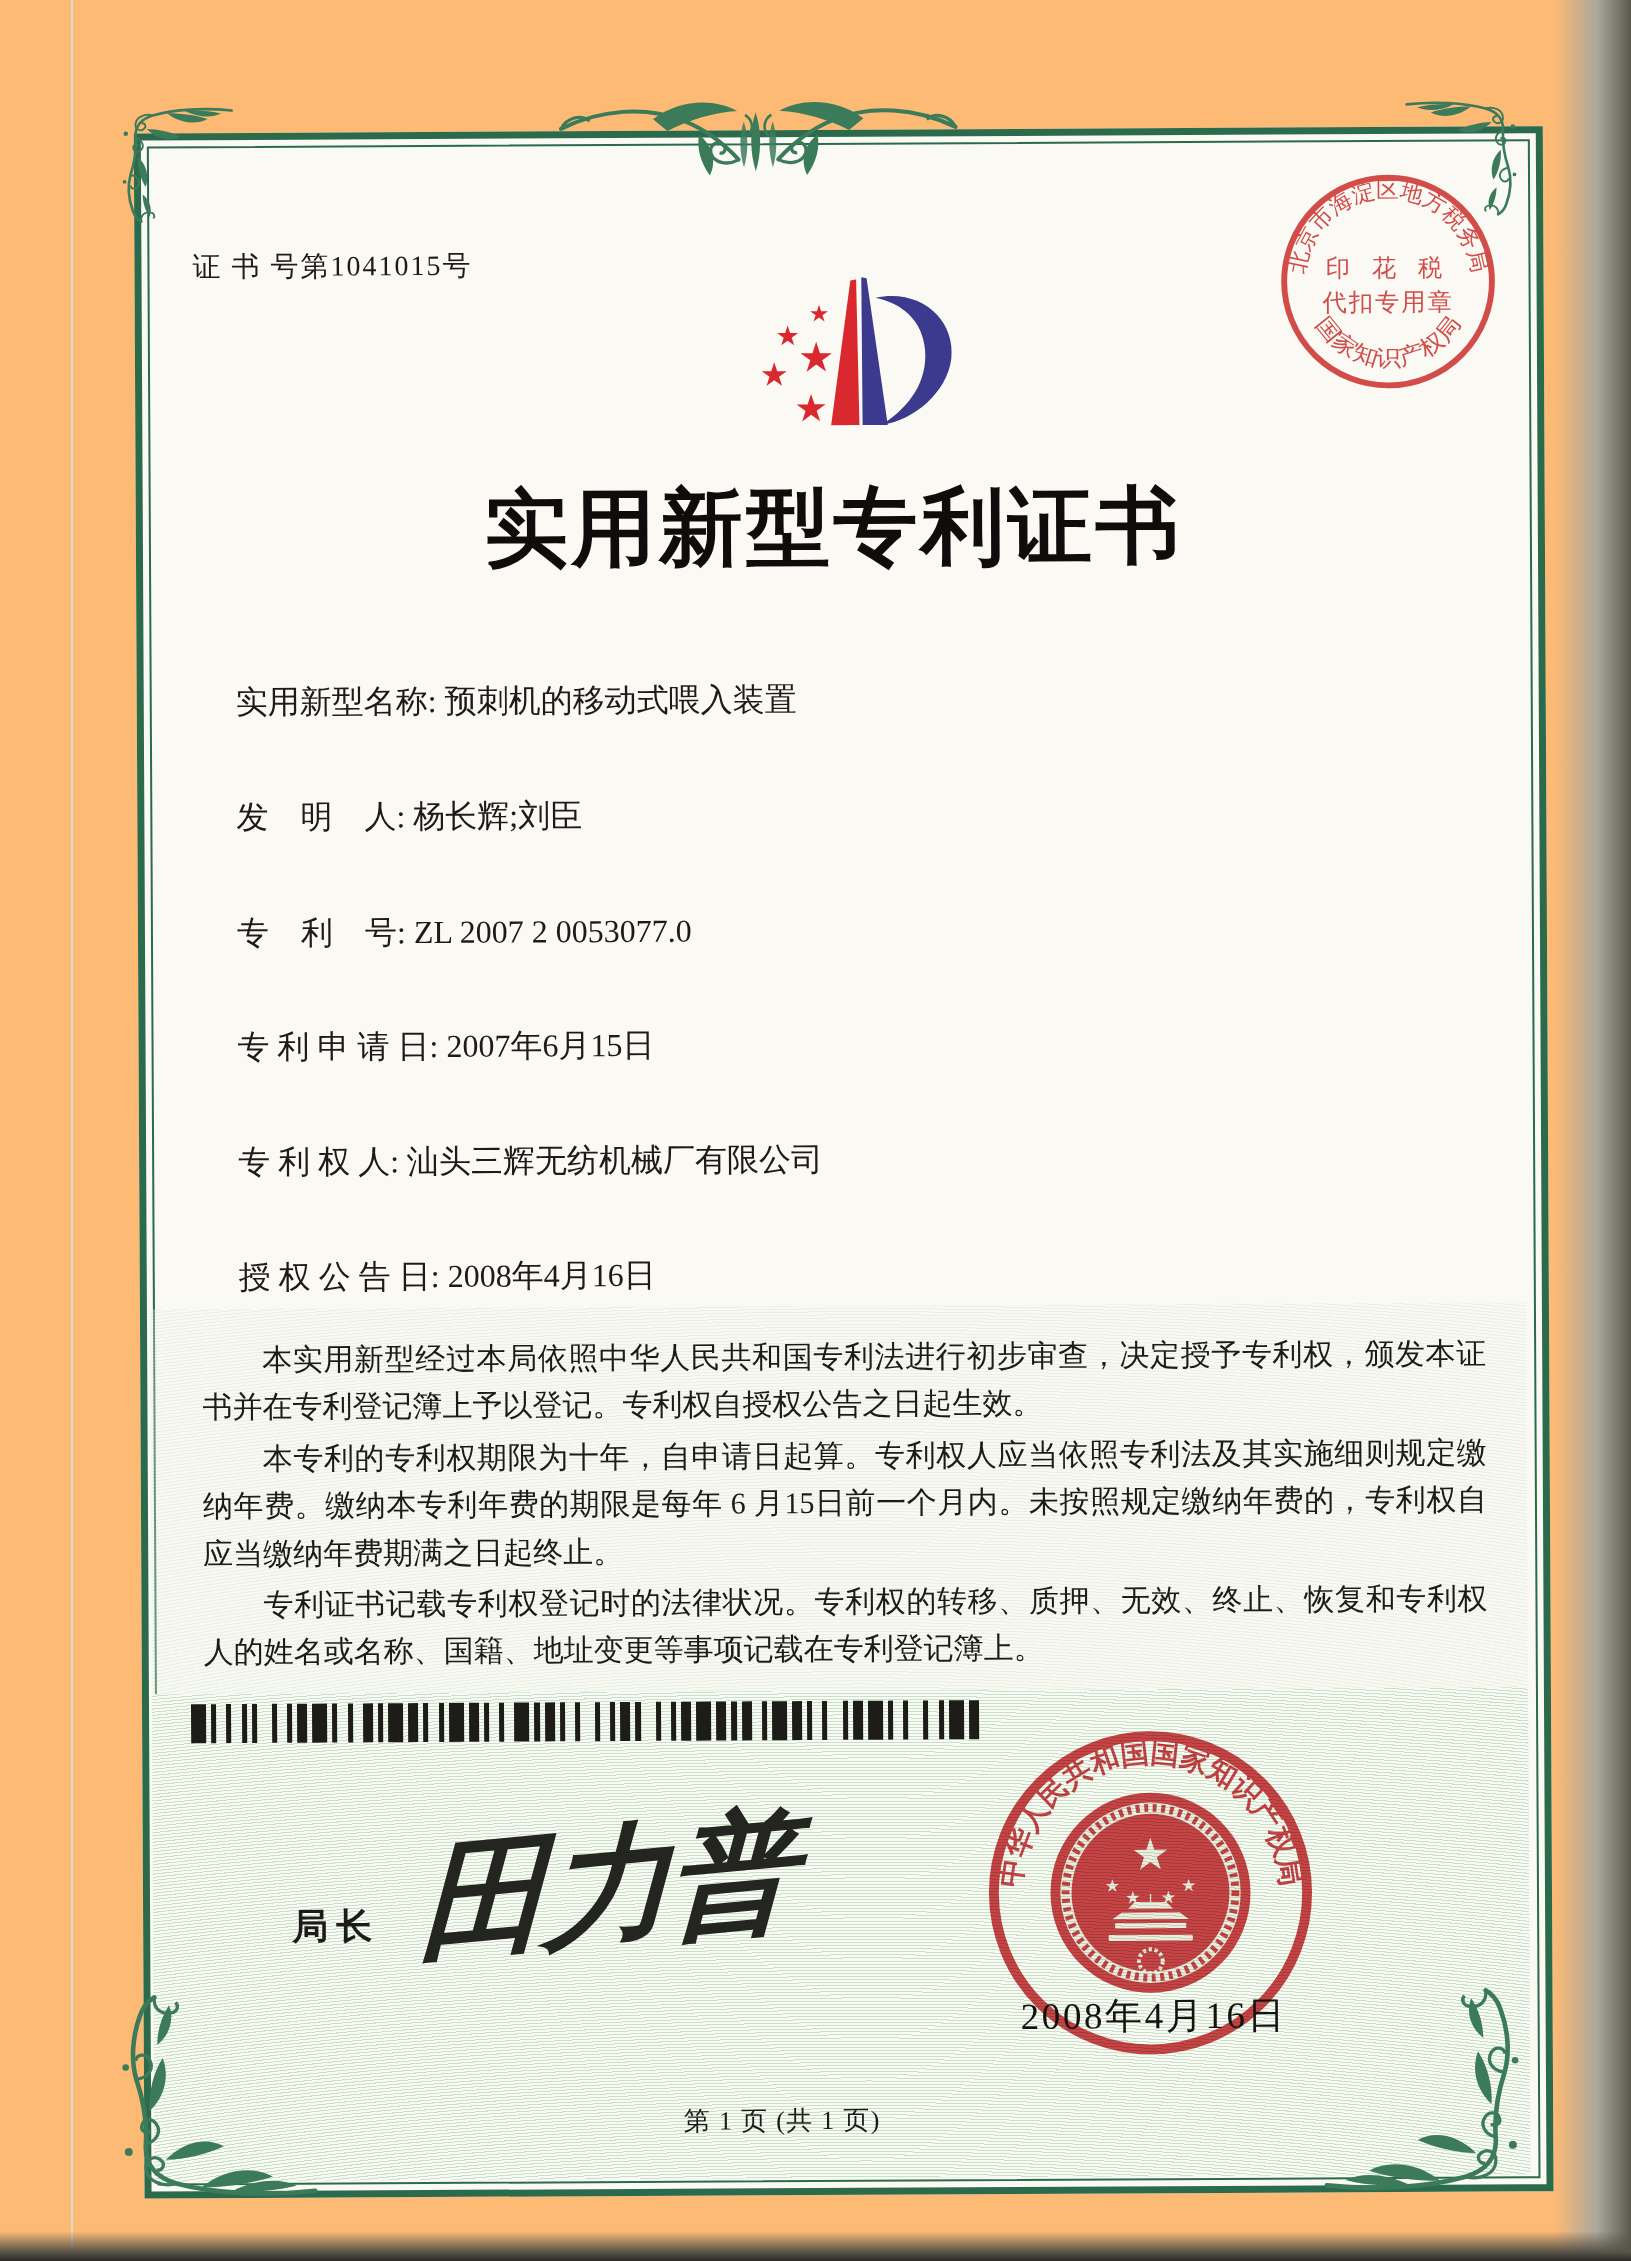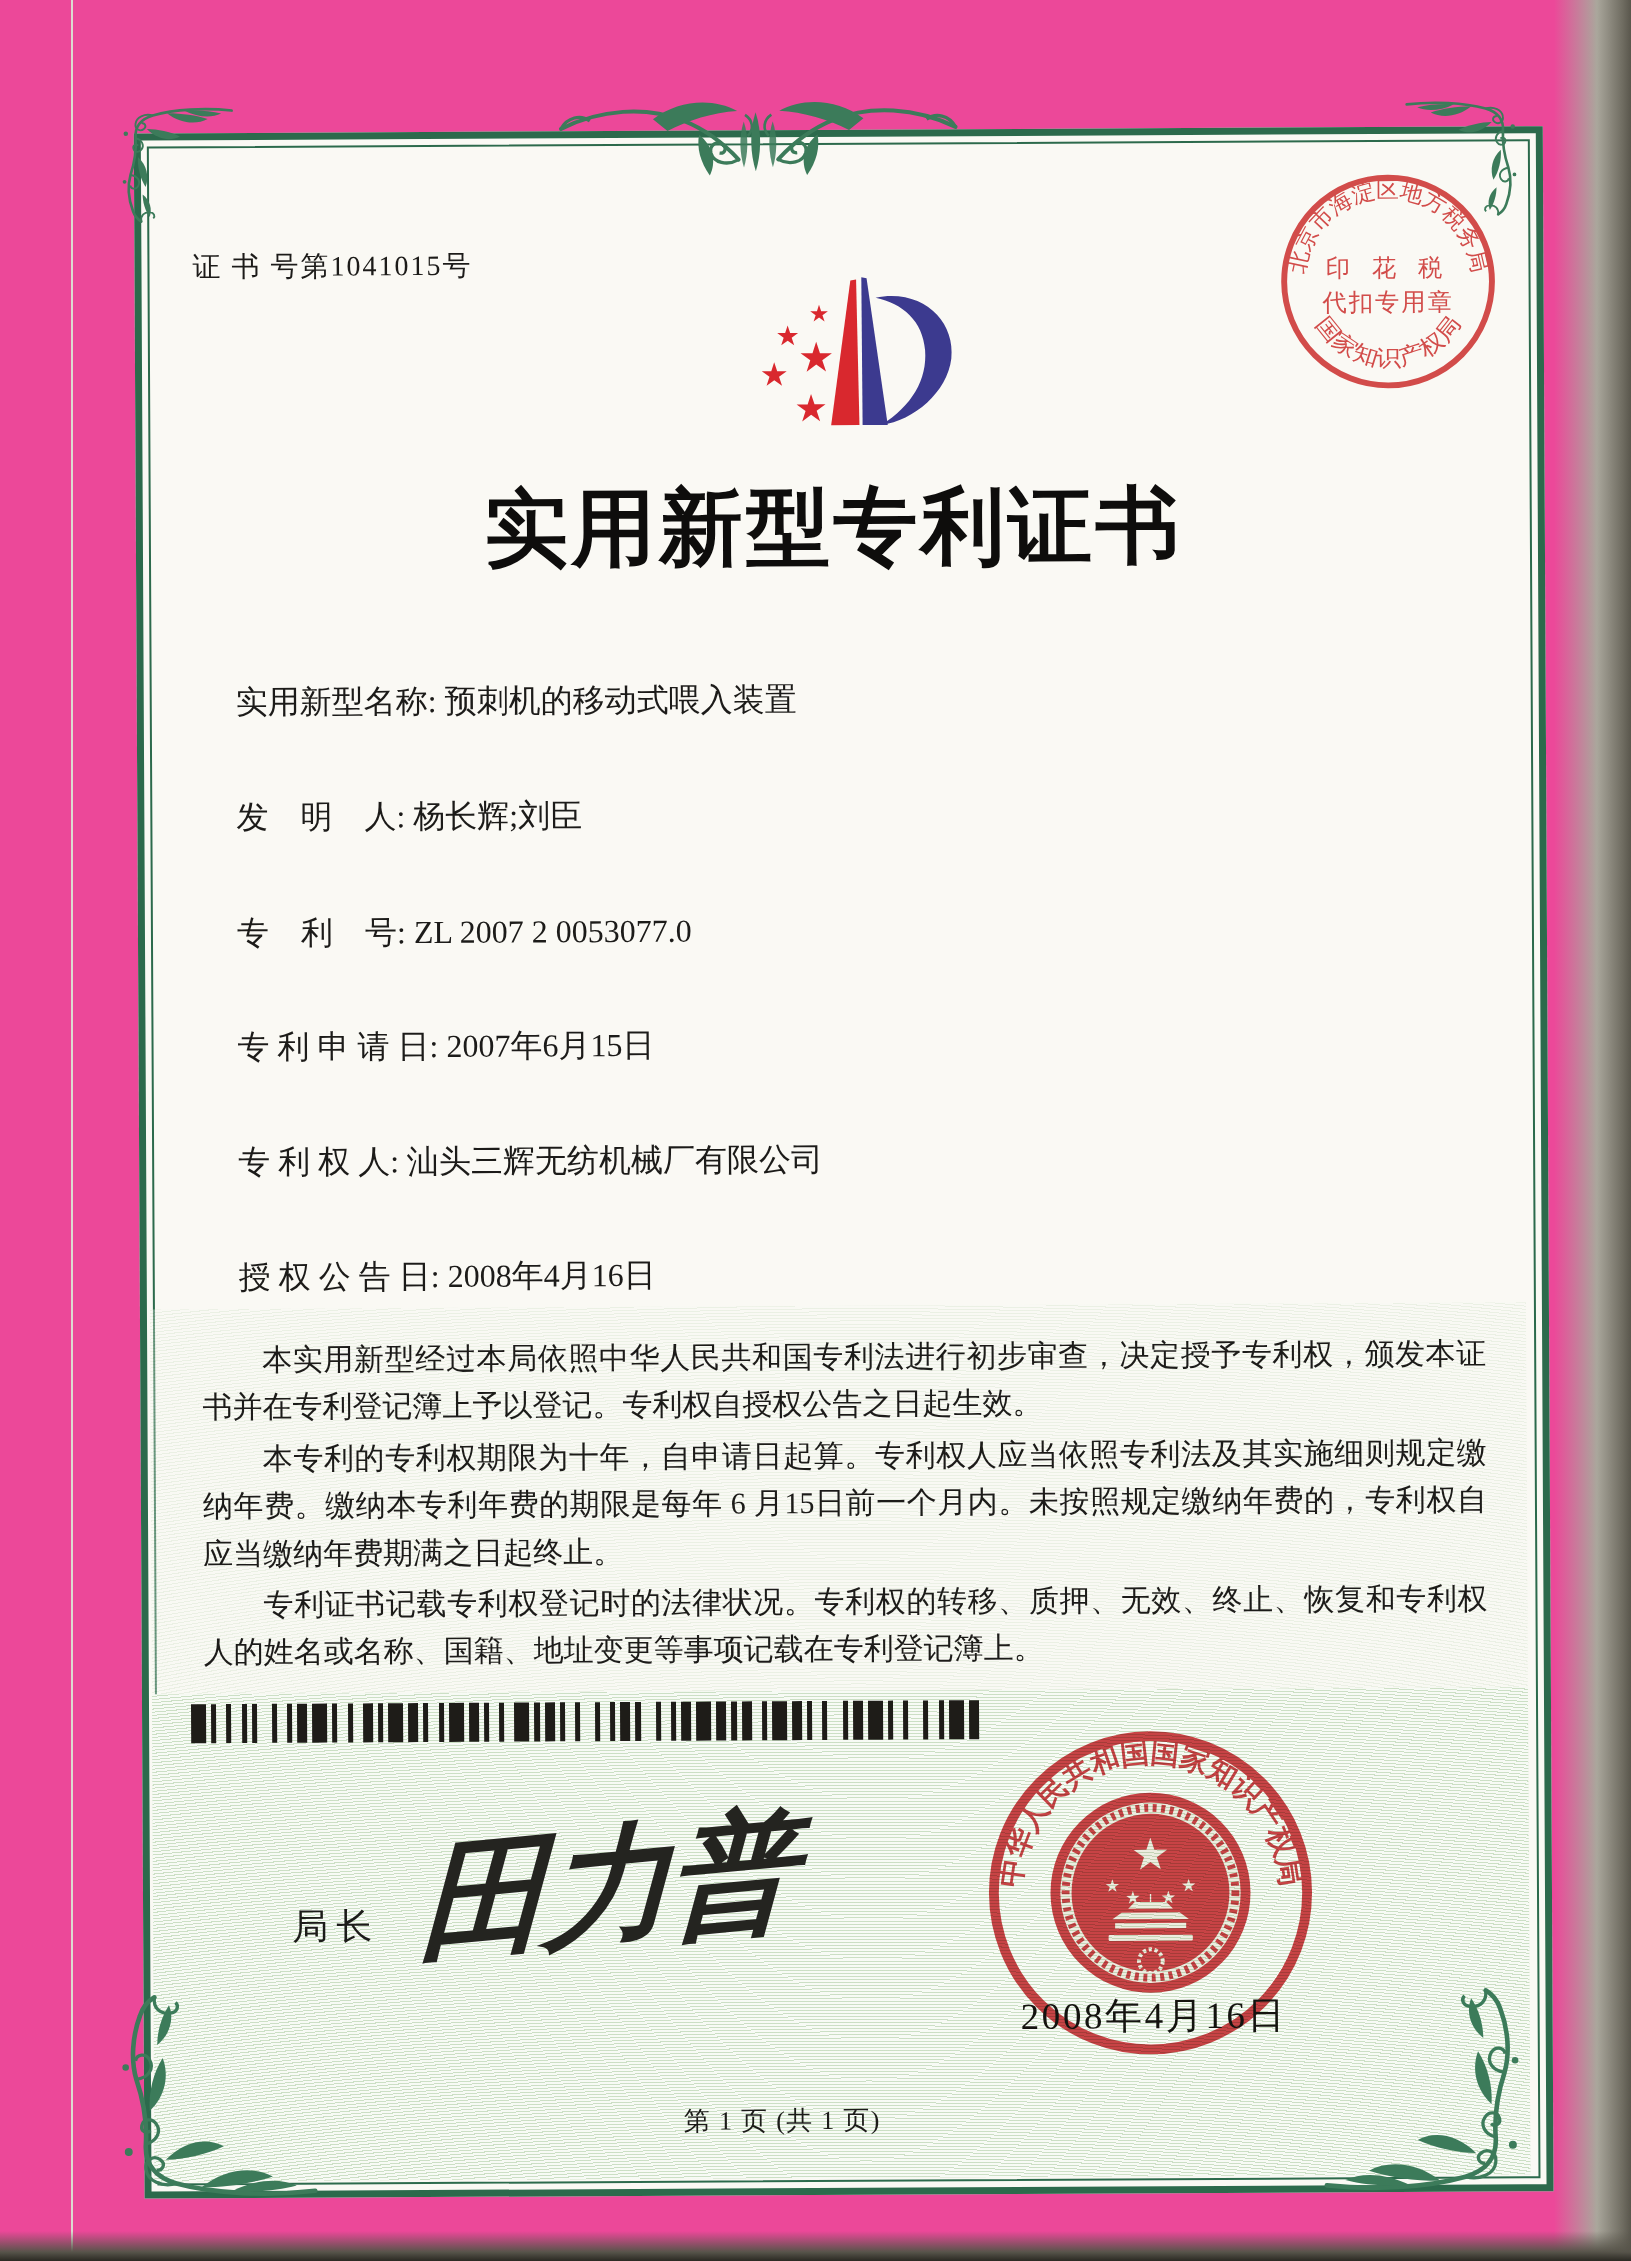--- a/index.html
+++ b/index.html
@@ -1,16 +1,16 @@
 <!DOCTYPE html>
 <html style="font-size:10.5px"><head>
 <meta charset="utf-8">
 <style>
   html,body{margin:0;padding:0;background:#efeeea;}
-  .page{position:relative;width:1632px;height:2261px;background:#ec4899;overflow:hidden;
+  .page{position:relative;width:1632px;height:2261px;background:#fdba74;overflow:hidden;
         font-family:"Liberation Serif","DejaVu Serif",serif;color:#1c1b19;}
   
   .scan-right{position:absolute;top:0;right:0;width:78px;height:100%;z-index:40;
     background:linear-gradient(to right,rgba(150,147,138,0) 0%,#aaa79c 55%,#6f6c61 88%,#57544a 100%);}
   .scan-bottom{position:absolute;left:0;bottom:0;width:100%;height:30px;z-index:40;
     background:linear-gradient(to bottom,rgba(80,77,68,0) 0%,#57544a 70%,#2b2923 100%);}
   .scan-left{position:absolute;top:0;left:71px;width:2px;height:100%;background:#dcd9d0;z-index:40;}
   
   #doc{position:absolute;inset:0;transform:rotate(-0.3deg);transform-origin:50% 50%;}
   
@@ -30,21 +30,21 @@
   .field{position:absolute;left:238px;font-size:32px;z-index:6;white-space:nowrap;}
   .paras{position:absolute;left:201px;top:1333px;width:1284px;font-size:30px;line-height:1.58;
     text-align:justify;z-index:6;}
   .paras p{margin:0 0 4px 0;text-indent:2em;}
   
   .barcode{position:absolute;left:188px;top:1701px;width:788px;height:39px;display:flex;z-index:6;}
   .barcode span{flex-basis:0;}
   .barcode .bar{background:#1e1c18;}
   .barcode .gap{background:transparent;}
   
-  .signer{position:absolute;left:288px;top:1900px;font-size:36px;letter-spacing:8px;z-index:7;}
+  .signer{position:absolute;left:288px;top:1900px;font-size:36px;letter-spacing:8px;z-index:7;font-weight:bold;}
   .signature{position:absolute;left:414px;top:1800px;font-size:129px;font-weight:600;font-style:italic;
     letter-spacing:-4px;color:#242420;transform:rotate(-5deg) skewX(-7deg);z-index:7;}
   .issue-date{position:absolute;left:1016px;top:1993px;font-size:37px;letter-spacing:2.6px;
     color:#14130f;z-index:9;white-space:nowrap;}
   .footer{position:absolute;left:461px;top:2103px;width:632px;text-align:center;
     font-size:26px;letter-spacing:1.3px;z-index:6;}
   
   .seal{position:absolute;z-index:8;mix-blend-mode:multiply;}
   .seal-office{left:982px;top:1730px;width:329px;height:329px;opacity:.95;}
   .seal-tax{left:1261px;top:153px;width:263px;height:263px;opacity:.93;}

